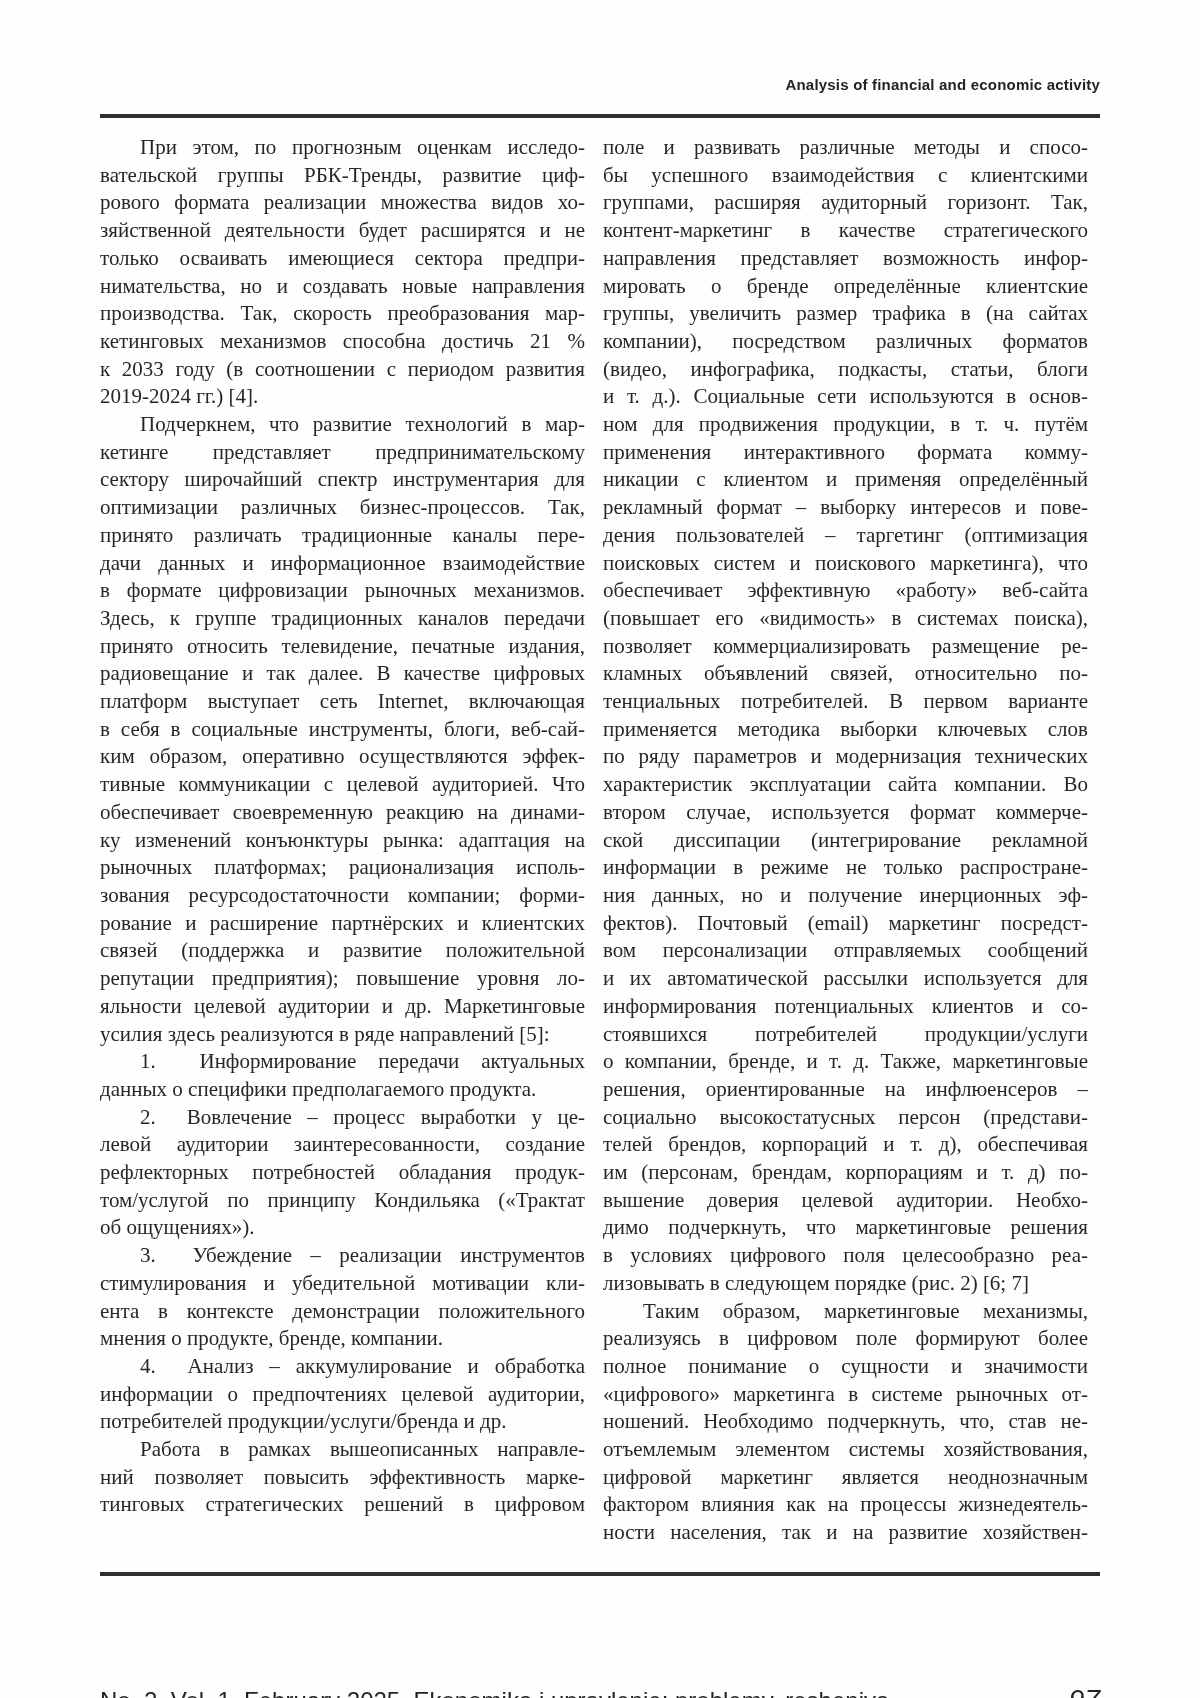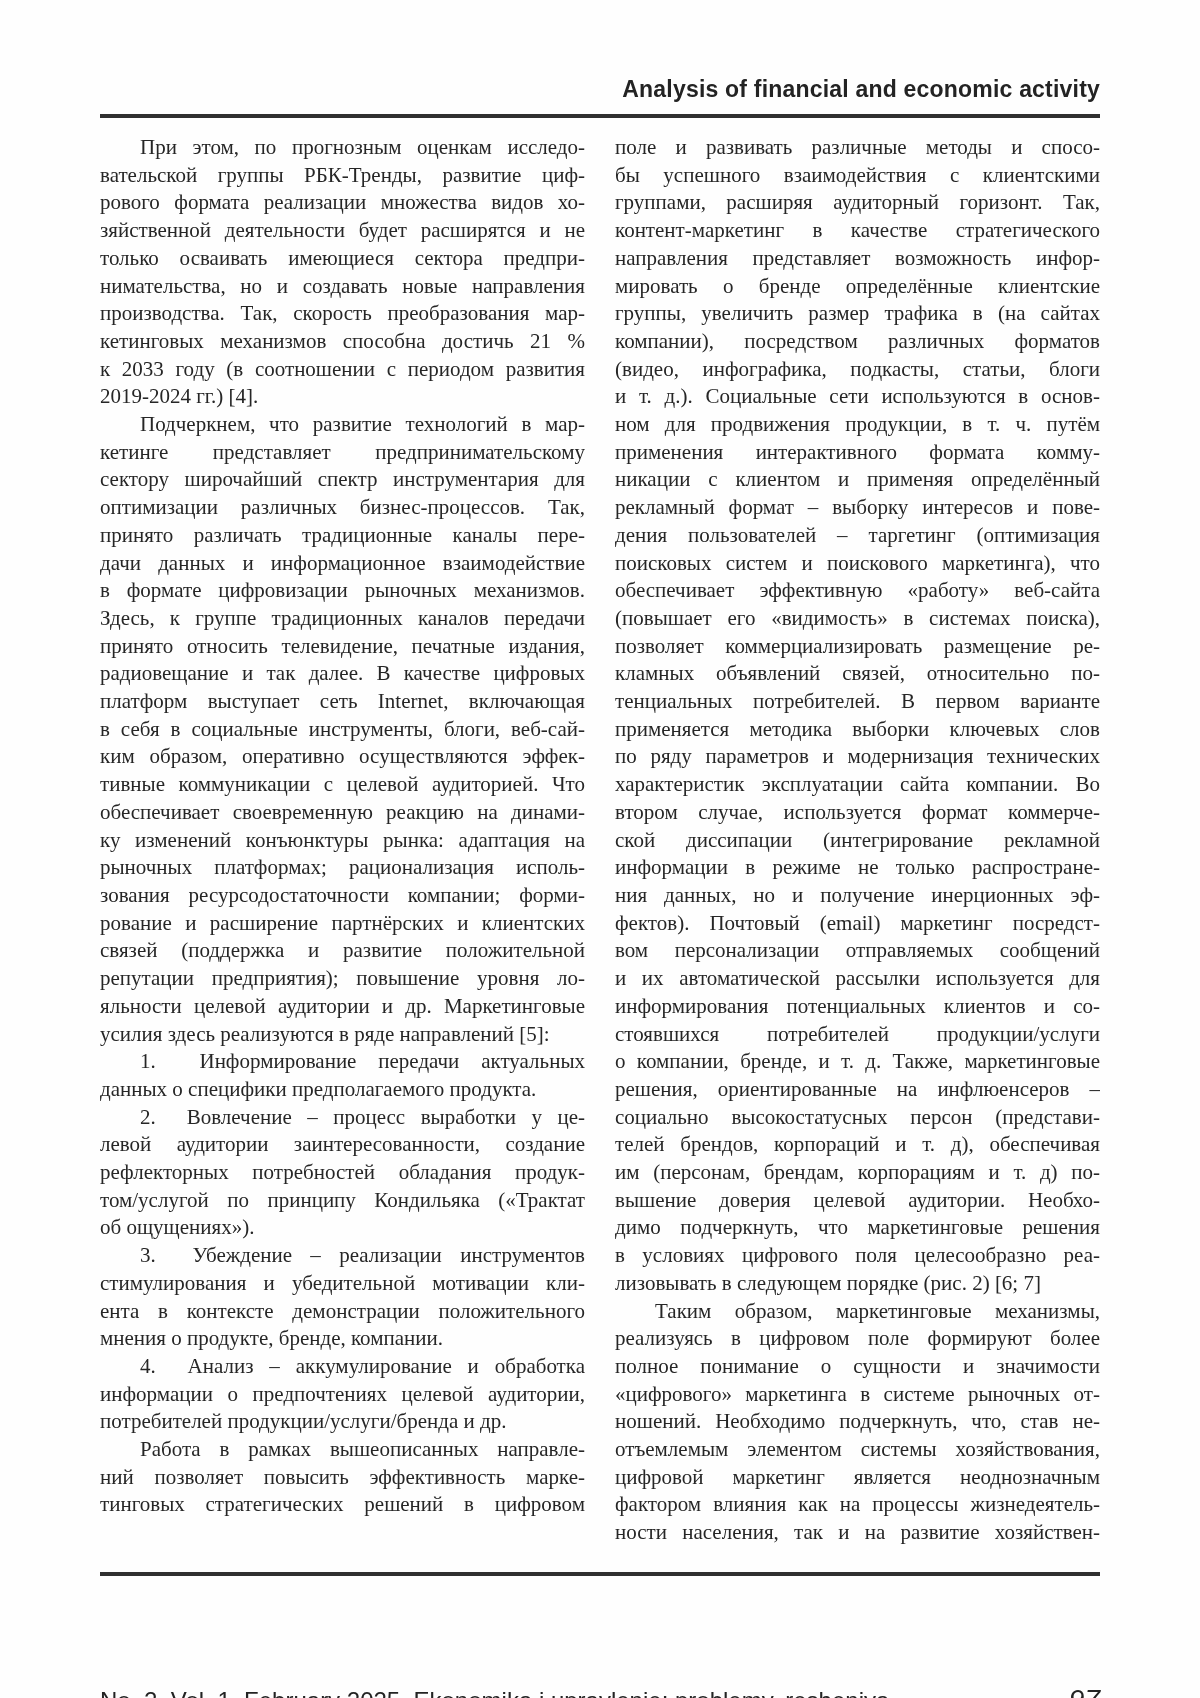--- a/index.html
+++ b/index.html
@@ -12,37 +12,37 @@
     color: #262626;
     overflow: hidden;
   }
 
   .running-head {
     position: absolute;
     top: 76px; left: 100px; width: 1000px;
     text-align: right;
     font-family: "Liberation Sans", "DejaVu Sans", sans-serif;
     font-weight: bold;
-    font-size: 23px;
+    font-size: 15px;
     letter-spacing: 0.2px;
     color: #232323;
   }
   .rule {
     position: absolute;
     left: 100px; width: 1000px; height: 4px;
     background: #303030;
   }
   .rule.head { top: 114px; }
   .rule.foot { top: 1572px; }
 
   .columns {
     position: absolute;
     top: 134px; left: 100px; width: 1000px;
     display: flex;
-    gap: 30px;
+    gap: 18px;
   }
   .column { width: 485px; overflow: hidden; }
 
   .par { margin: 0; }
   .line {
     font-size: 21px;
     line-height: 27.7px;
     text-align: justify;
     text-align-last: justify;
     white-space: nowrap;

